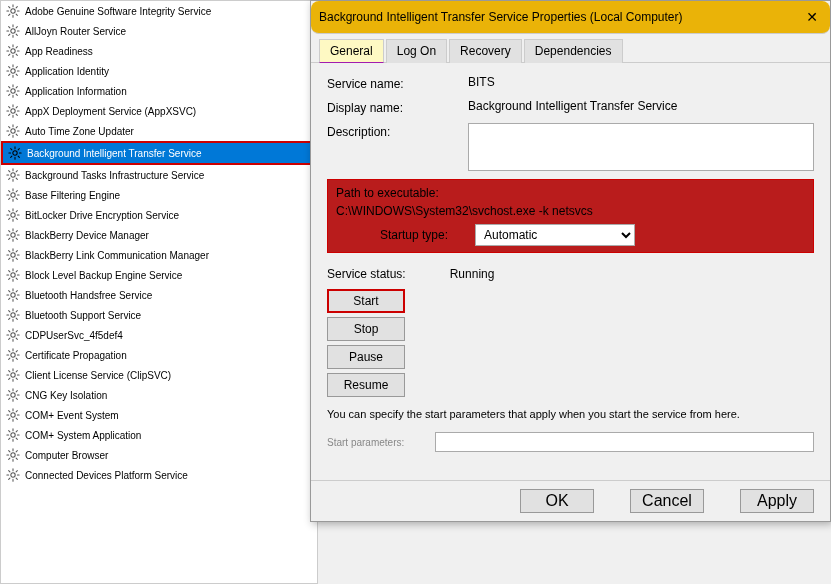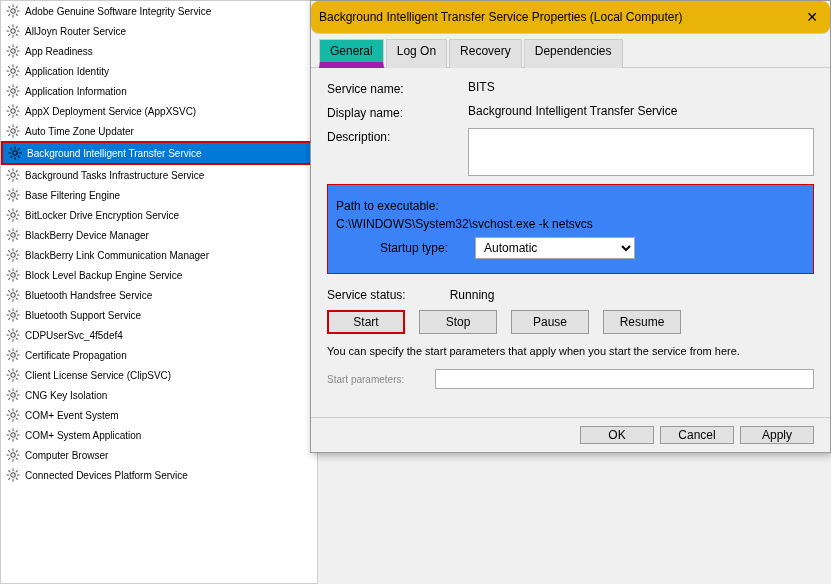--- a/index.html
+++ b/index.html
@@ -114,22 +114,22 @@
       padding: 4px 10px;
       border: 1px solid #ccc;
       border-bottom: none;
       background: #e1e1e1;
       cursor: pointer;
       font-size: 12px;
       position: relative;
       bottom: -1px;
     }
     .tab.active {
-      background: #14b8a6;
-      border-bottom: 6px solid #a21caf;
+      background: #fef9c3;
+      border-bottom: 1px solid #a21caf;
       z-index: 1;
     }
 
     
     .dialog-content {
       padding: 12px 16px;
     }
 
     .form-row {
       display: flex;
@@ -160,23 +160,23 @@
       overflow-y: auto;
       line-height: 1.4;
       resize: none;
       font-family: inherit;
       font-size: 12px;
     }
 
     
     .path-box {
       border: 1px solid #cc0000;
-      padding: 14px 8px;
+      padding: 6px 8px;
       margin-bottom: 10px;
-      background: #3b82f6;
+      background: #b91c1c;
     }
 
     .path-label {
       font-size: 12px;
       color: #000;
       margin-bottom: 4px;
     }
 
     .path-value {
       font-size: 12px;
@@ -223,22 +223,23 @@
       margin-right: 12px;
     }
 
     .status-value {
       font-size: 12px;
       padding-left: 32px;
     }
 
     .buttons-row {
       display: flex;
-      gap: 14px;
+      gap: 4px;
       margin-bottom: 10px;
+      flex-direction: column;
     }
 
     .svc-btn {
       width: 78px;
       height: 24px;
       border: 1px solid #999;
       background: #e1e1e1;
       font-size: 12px;
       cursor: pointer;
       font-family: inherit;
@@ -281,26 +282,27 @@
       display: flex;
       justify-content: flex-end;
       gap: 6px;
       padding: 8px 16px;
       border-top: 1px solid #ccc;
       background: #f0f0f0;
     }
 
     .footer-btn {
       width: 74px;
-      height: 18px;
+      height: 24px;
       border: 1px solid #999;
       background: #e1e1e1;
-      font-size: 12px;
+      font-size: 16px;
       cursor: pointer;
       font-family: inherit;
+      margin-left: 30px;
     }
     .footer-btn.primary {
       background: #e1e1e1;
     }
 
     
     .services-panel::-webkit-scrollbar { width: 14px; }
     .services-panel::-webkit-scrollbar-track { background: #f0f0f0; }
     .services-panel::-webkit-scrollbar-thumb { background: #c0c0c0; border: 1px solid #999; }
   </style>

